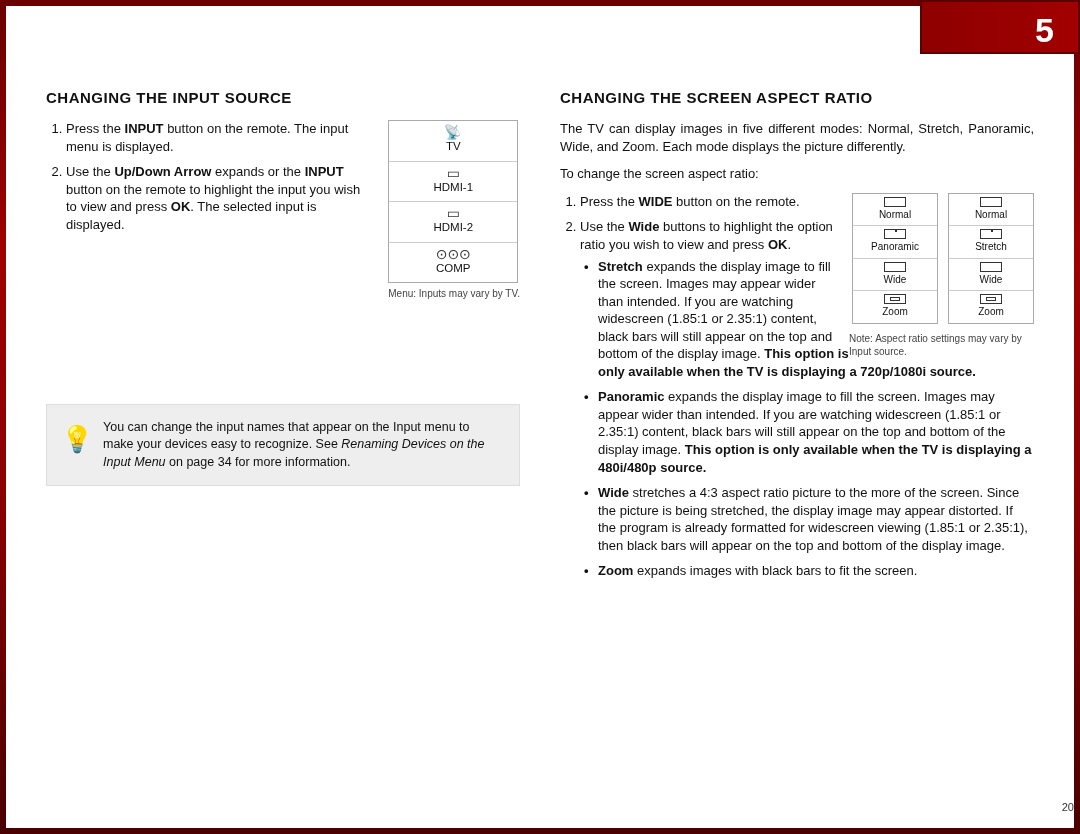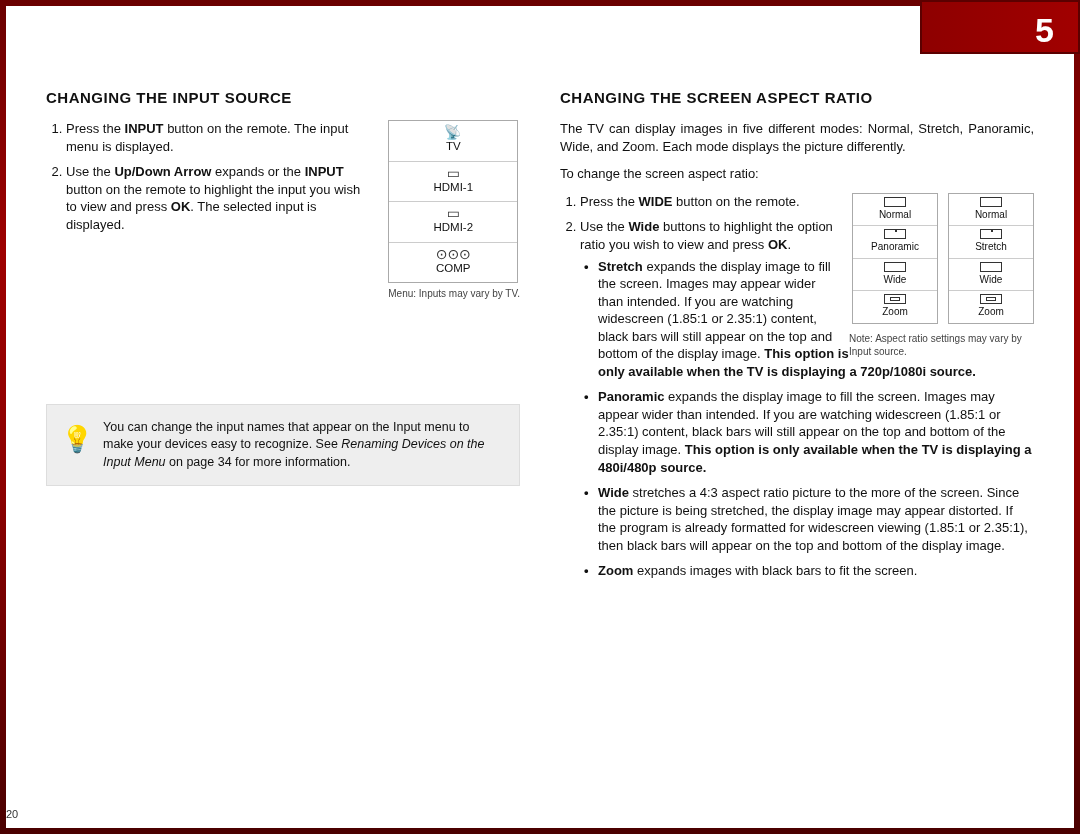--- a/index.html
+++ b/index.html
@@ -112,22 +112,22 @@
     position: relative;
     margin-top: 170px;
     font-size: 12.5px;
     line-height: 1.4;
   }
   .tip-box .bulb {
     position: absolute; left: 14px; top: 16px;
     font-size: 26px; color: #b8b8b8;
   }
   .page-foot {
-    position: absolute; bottom: 6px; left: 0; right: 0;
-    text-align: left; font-size: 11px; color: #333;
+    position: absolute; bottom: 13px; left: 0; right: 0;
+    text-align: right; font-size: 11px; color: #333;
   }
   b { font-weight: 700; }
   em { font-style: italic; }
 </style>
 </head>
 <body>
 
 <div class="page">
   <div class="page-number-tab">
     <span>5</span>

